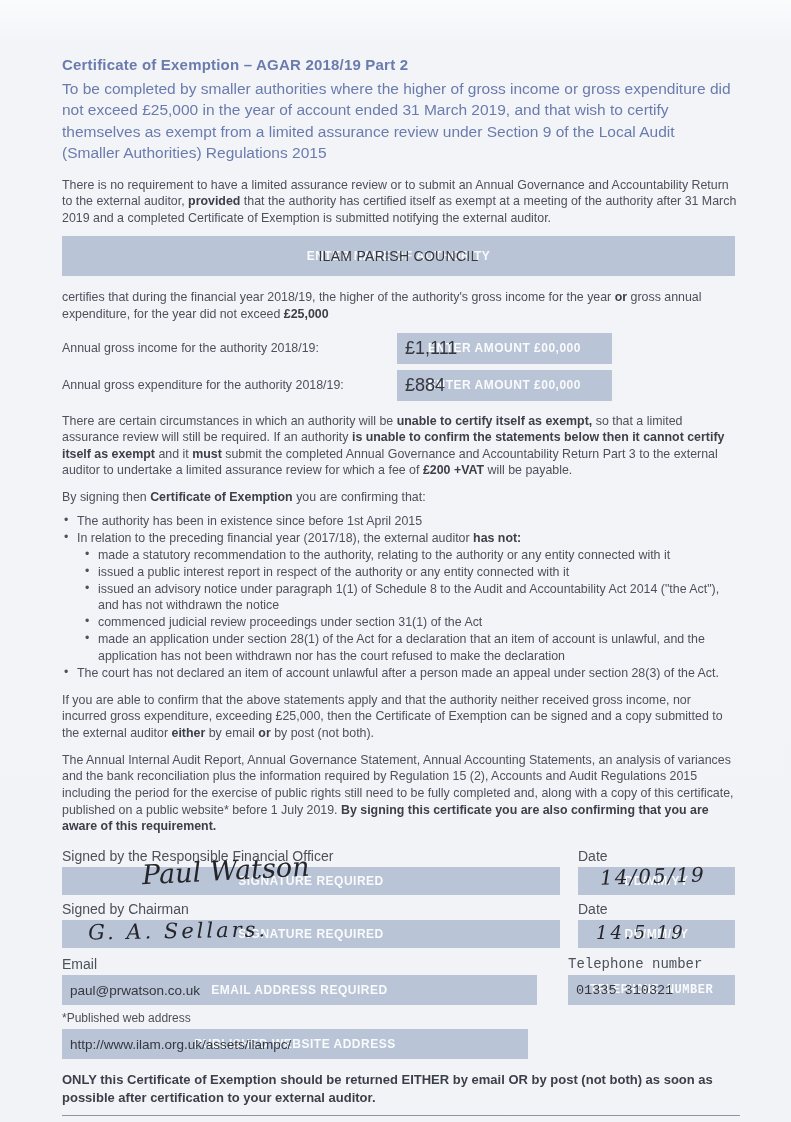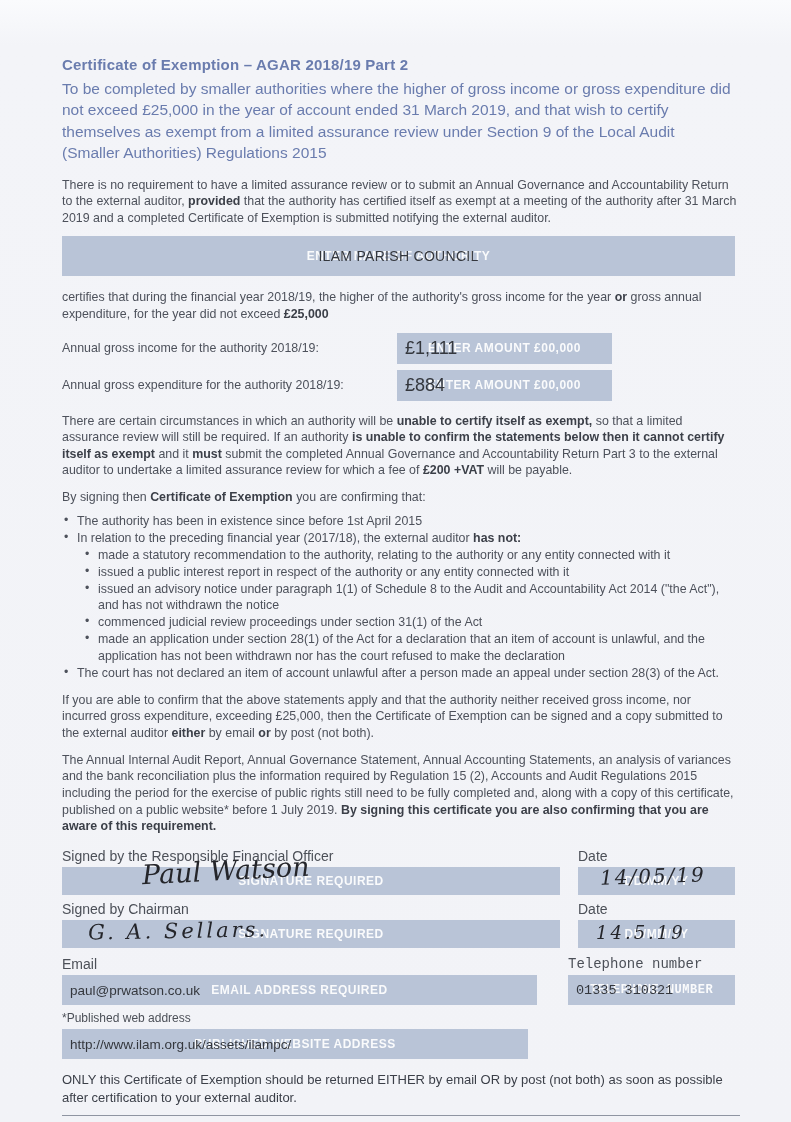--- a/index.html
+++ b/index.html
@@ -67,21 +67,21 @@
   .date-chair .hand{font-size:18px;left:18px;top:2px;letter-spacing:3px;}
 
   .contact-row{display:flex;margin:8px 0 6px;}
   .email-main{width:475px;margin-right:31px;}
   .phone-main{width:167px;font-family:Liberation Mono, monospace;}
   .contact-box{height:30px;}
 
   .web-label{font-size:12px;color:#4c5058;margin:6px 0 4px;}
   .web-box{height:30px;width:466px;margin-bottom:12px;}
 
-  .return-note{font-size:13px;font-weight:400;color:var(--ink_bold);line-height:1.4;max-width:678px;margin-bottom:8px;}
+  .return-note{font-size:13px;font-weight:700;color:var(--ink_bold);line-height:1.4;max-width:678px;margin-bottom:8px;}
 
   .footer{
     display:flex;justify-content:space-between;align-items:flex-start;
     border-top:1px solid #8f95a2;padding-top:4px;width:678px;
   }
   .footer .f-left div{font-size:11.5px;color:#4c5058;line-height:1.3;}
   .footer .f-page{font-size:11.5px;color:#4c5058;}
 </style>
 </head>
 <body>

